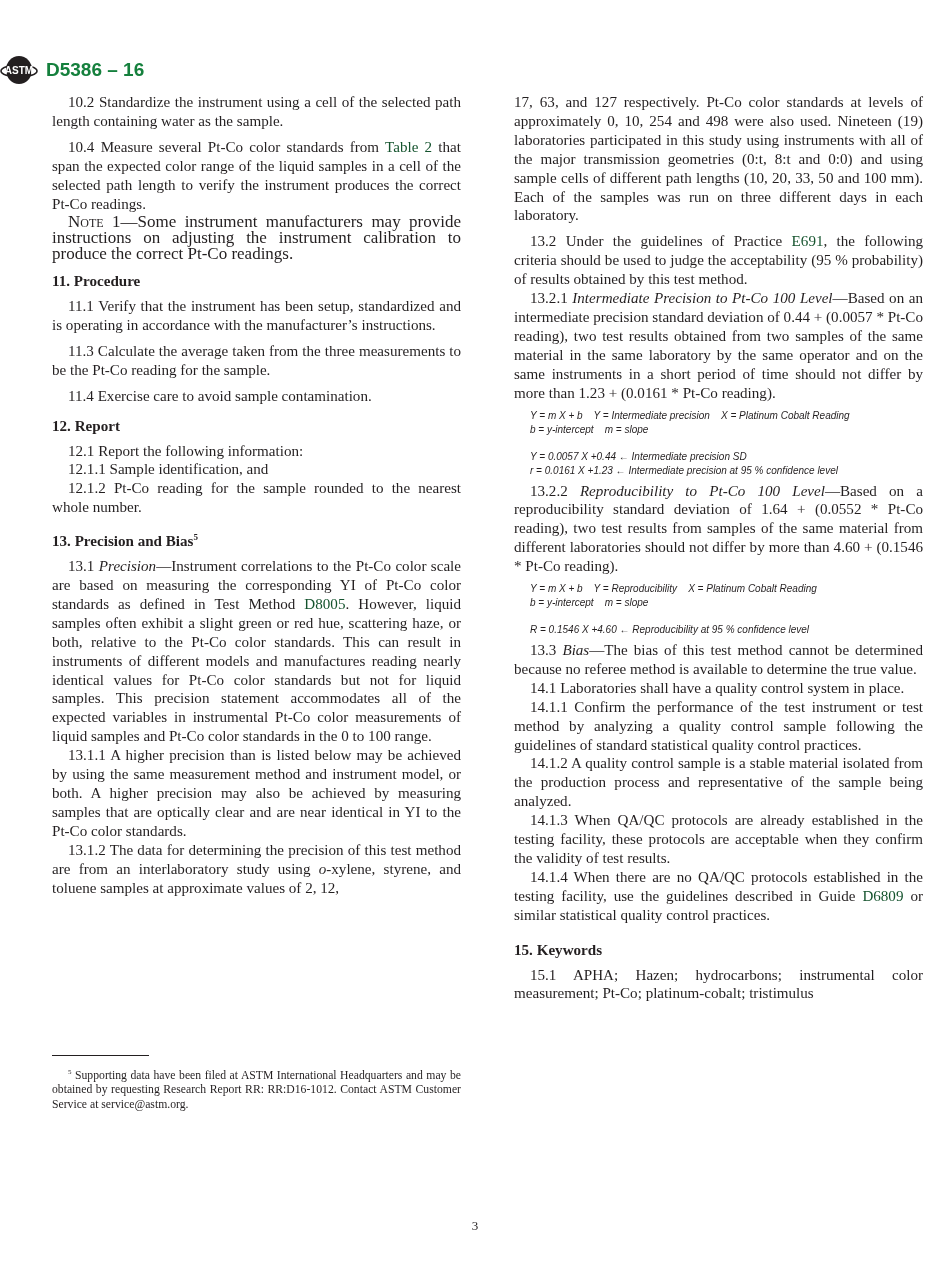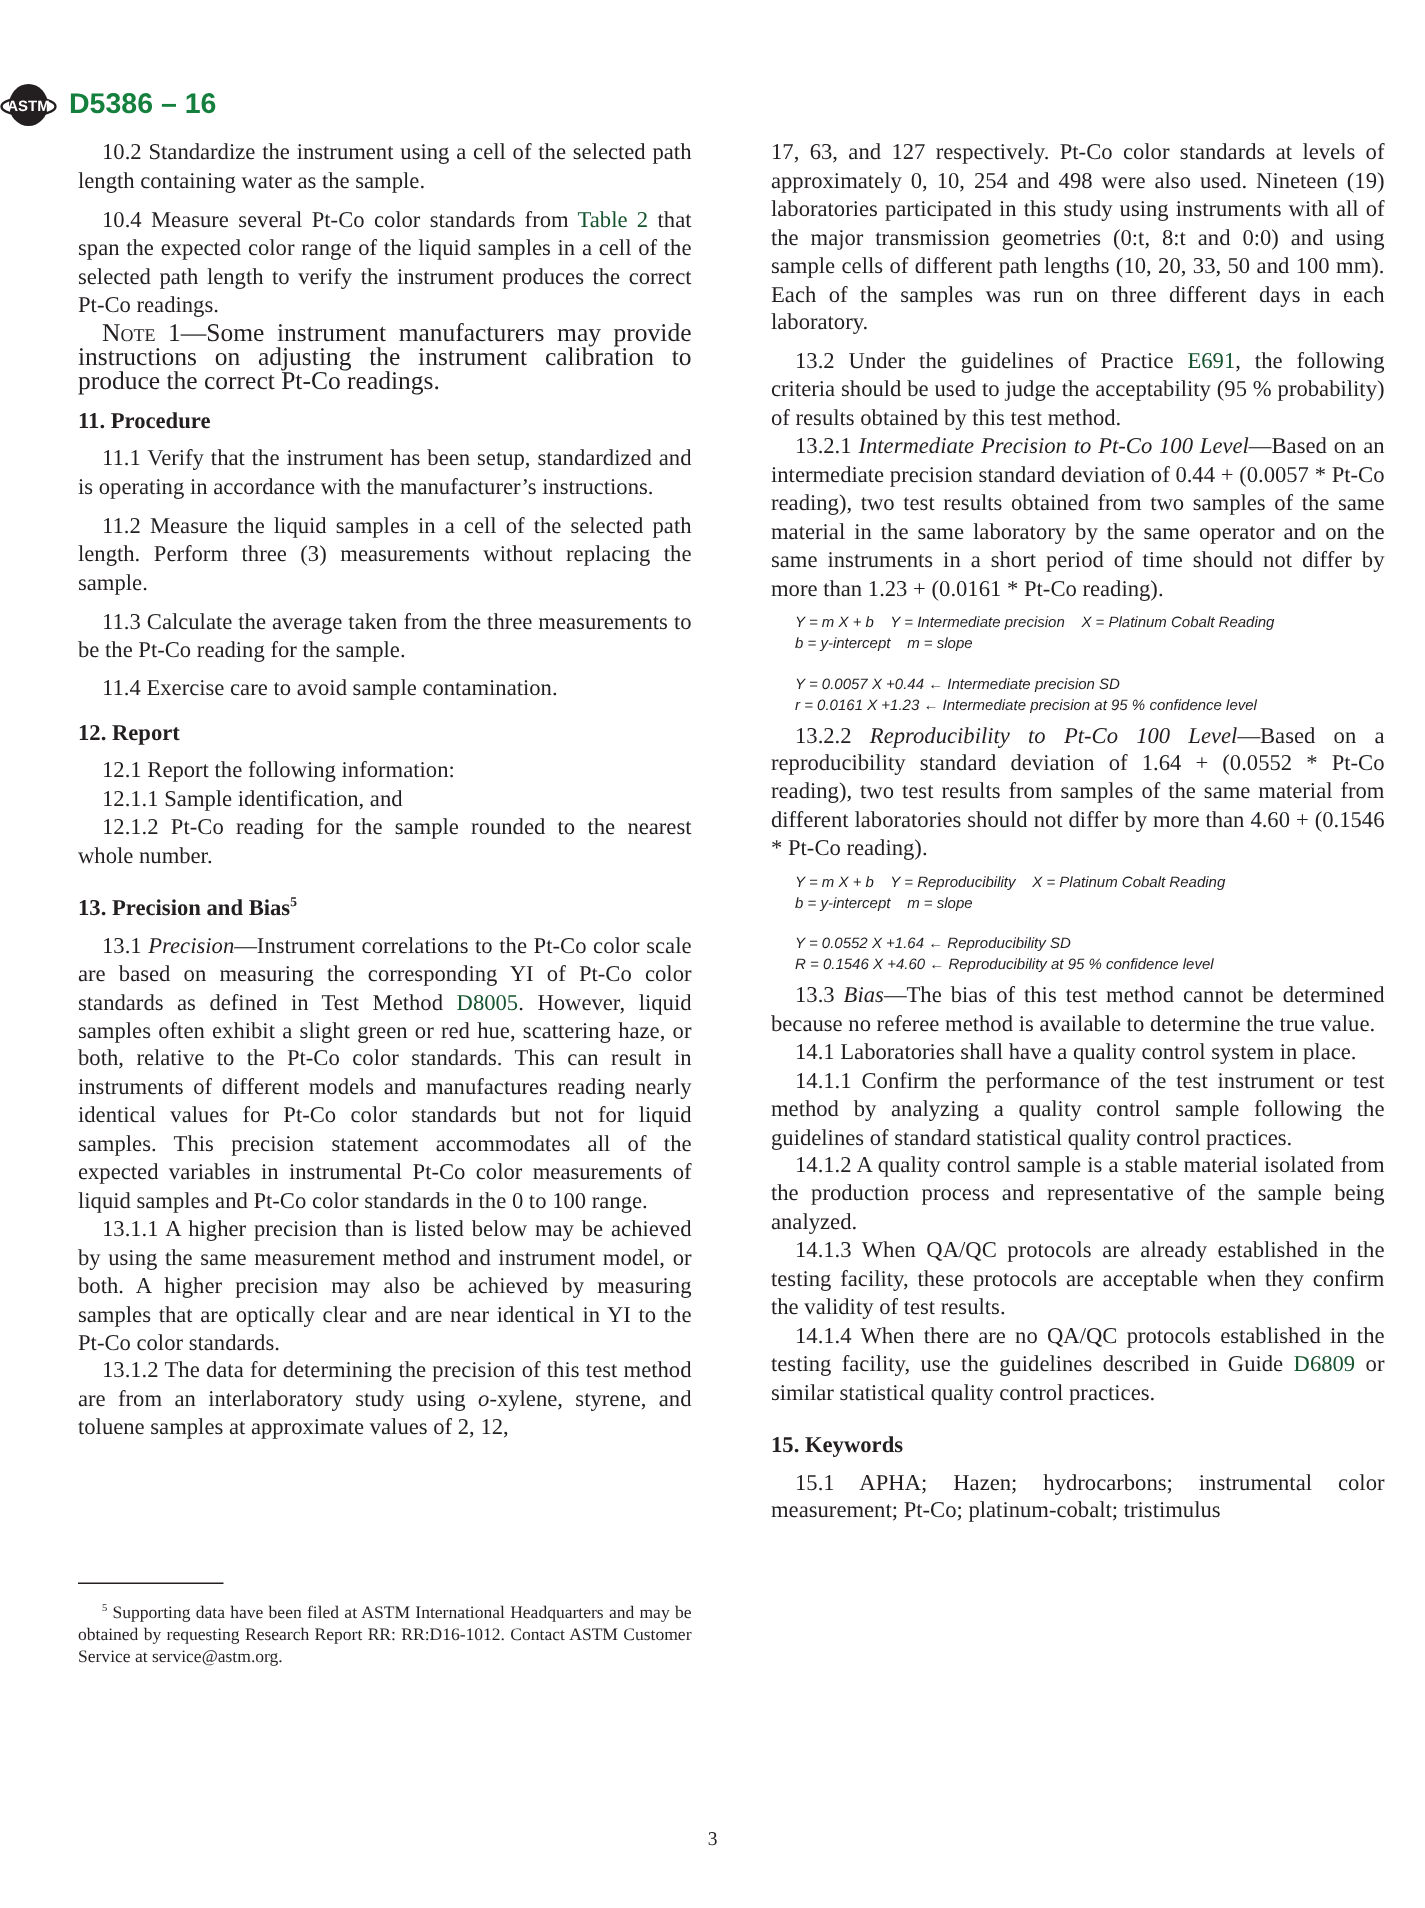--- a/index.html
+++ b/index.html
@@ -43,21 +43,20 @@
   <span class="doc-id">D5386 – 16</span>
 </div>
 
 <div class="col left">
   <p class="para">10.2 Standardize the instrument using a cell of the selected path length containing water as the sample.</p>
   <p class="para gap"><span>10.4 Measure several Pt-Co color standards from </span><span class="link">Table 2</span><span> that span the expected color range of the liquid samples in a cell of the selected path length to verify the instrument produces the correct Pt-Co readings.</span></p>
   <p class="note"><span class="sc">Note 1</span><span>—Some instrument manufacturers may provide instructions on adjusting the instrument calibration to produce the correct Pt-Co readings.</span></p>
 
   <div class="sec">11. Procedure</div>
   <p class="para">11.1 Verify that the instrument has been setup, standardized and is operating in accordance with the manufacturer’s instructions.</p>
-  <p class="para gap">11.2 Measure the liquid samples in a cell of the selected path length. Perform three (3) measurements without replacing the sample.</p>
   <p class="para gap">11.3 Calculate the average taken from the three measurements to be the Pt-Co reading for the sample.</p>
   <p class="para gap">11.4 Exercise care to avoid sample contamination.</p>
 
   <div class="sec">12. Report</div>
   <p class="para">12.1 Report the following information:</p>
   <p class="para">12.1.1 Sample identification, and</p>
   <p class="para">12.1.2 Pt-Co reading for the sample rounded to the nearest whole number.</p>
 
   <div class="sec"><span>13. Precision and Bias</span><sup>5</sup></div>
   <p class="para"><span>13.1 </span><i>Precision</i><span>—Instrument correlations to the Pt-Co color scale are based on measuring the corresponding YI of Pt-Co color standards as defined in Test Method </span><span class="link">D8005</span><span>. However, liquid samples often exhibit a slight green or red hue, scattering haze, or both, relative to the Pt-Co color standards. This can result in instruments of different models and manufactures reading nearly identical values for Pt-Co color standards but not for liquid samples. This precision statement accommodates all of the expected variables in instrumental Pt-Co color measurements of liquid samples and Pt-Co color standards in the 0 to 100 range.</span></p>
@@ -80,21 +79,20 @@
     <div class="eq">Y = 0.0057 X +0.44 ← Intermediate precision SD</div>
     <div class="eq">r = 0.0161 X +1.23 ← Intermediate precision at 95 % confidence level</div>
   </div>
 
   <p class="para"><span>13.2.2 </span><i>Reproducibility to Pt-Co 100 Level</i><span>—Based on a reproducibility standard deviation of 1.64 + (0.0552 * Pt-Co reading), two test results from samples of the same material from different laboratories should not differ by more than 4.60 + (0.1546 * Pt-Co reading).</span></p>
 
   <div class="eq-block">
     <div class="eq">Y = m X + b    Y = Reproducibility    X = Platinum Cobalt Reading</div>
     <div class="eq">b = y-intercept    m = slope</div>
     <div class="eq-spacer"></div>
-    <div class="eq">Y = 0.0552 X +1.64 ← Reproducibility SD</div>
     <div class="eq">R = 0.1546 X +4.60 ← Reproducibility at 95 % confidence level</div>
   </div>
 
   <p class="para"><span>13.3 </span><i>Bias</i><span>—The bias of this test method cannot be determined because no referee method is available to determine the true value.</span></p>
 
   <p class="para">14.1 Laboratories shall have a quality control system in place.</p>
   <p class="para">14.1.1 Confirm the performance of the test instrument or test method by analyzing a quality control sample following the guidelines of standard statistical quality control practices.</p>
   <p class="para">14.1.2 A quality control sample is a stable material isolated from the production process and representative of the sample being analyzed.</p>
   <p class="para">14.1.3 When QA/QC protocols are already established in the testing facility, these protocols are acceptable when they confirm the validity of test results.</p>
   <p class="para"><span>14.1.4 When there are no QA/QC protocols established in the testing facility, use the guidelines described in Guide </span><span class="link">D6809</span><span> or similar statistical quality control practices.</span></p>

